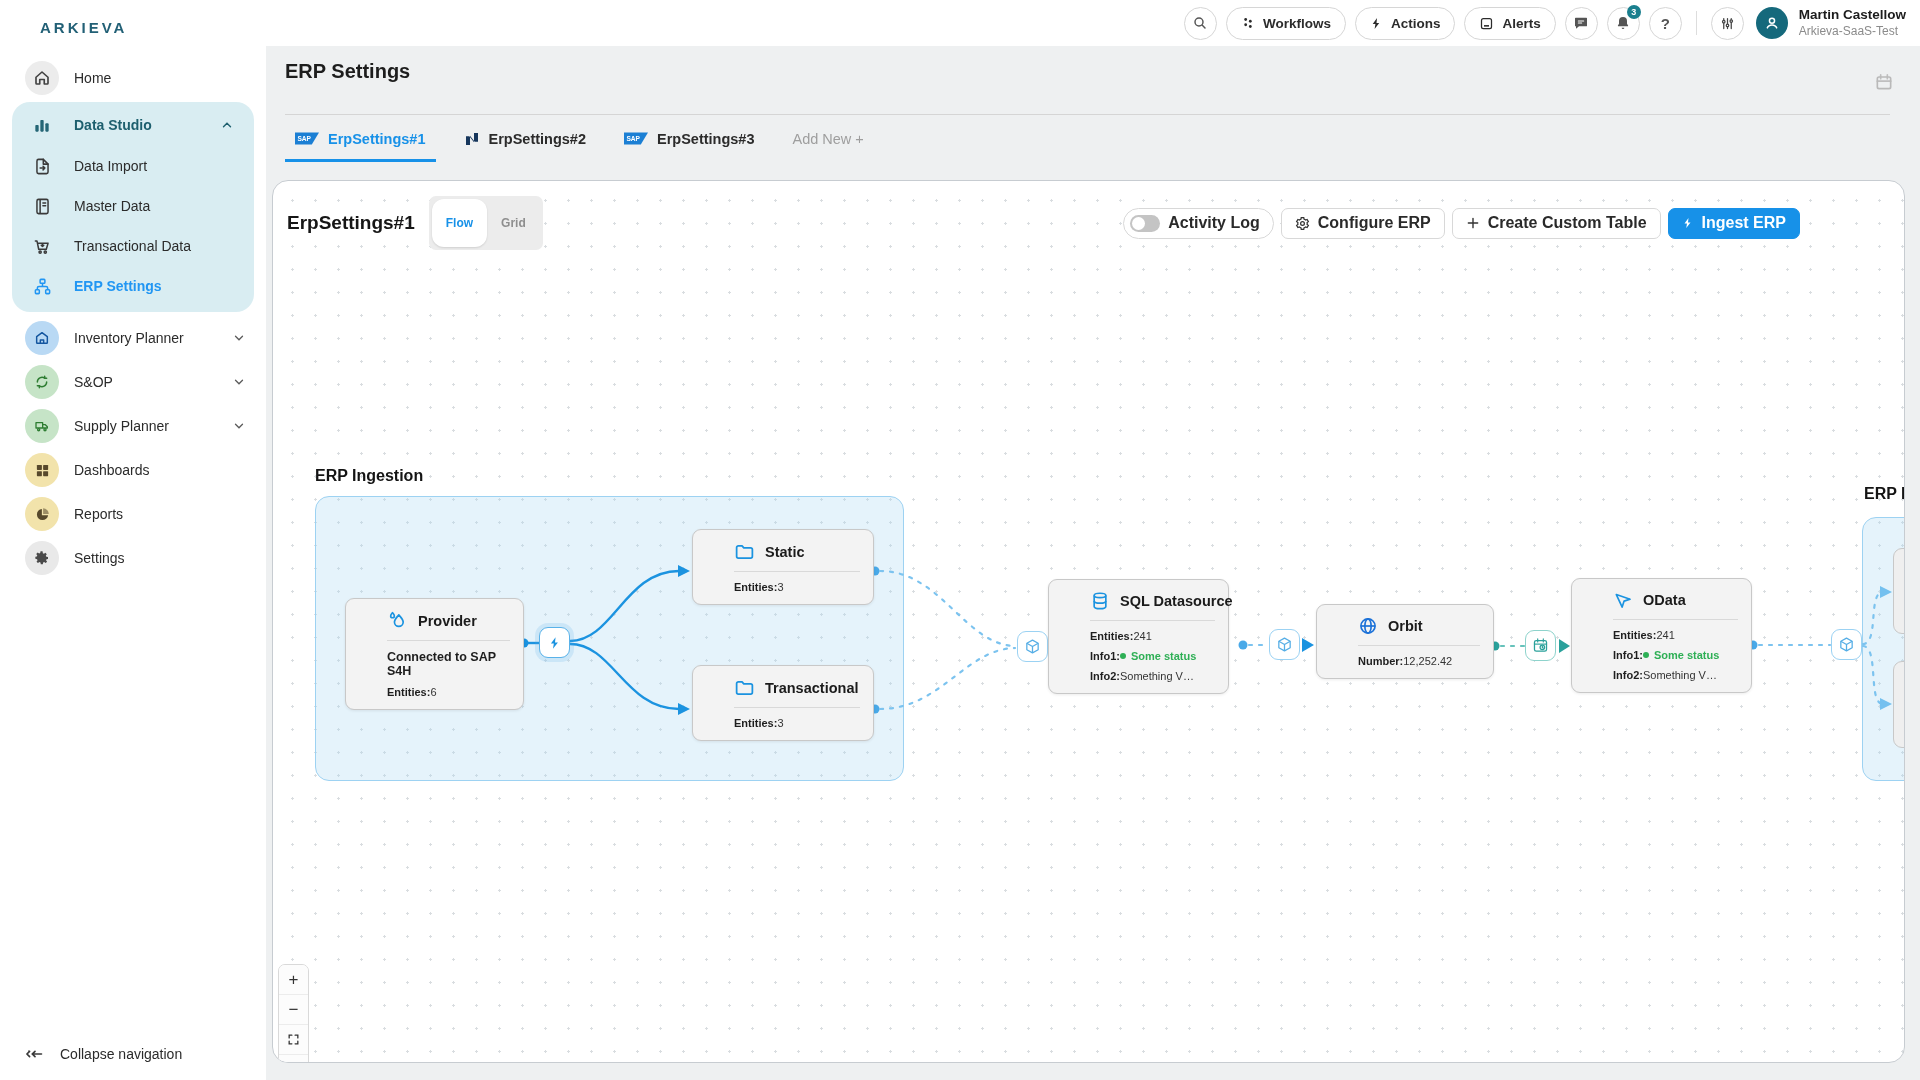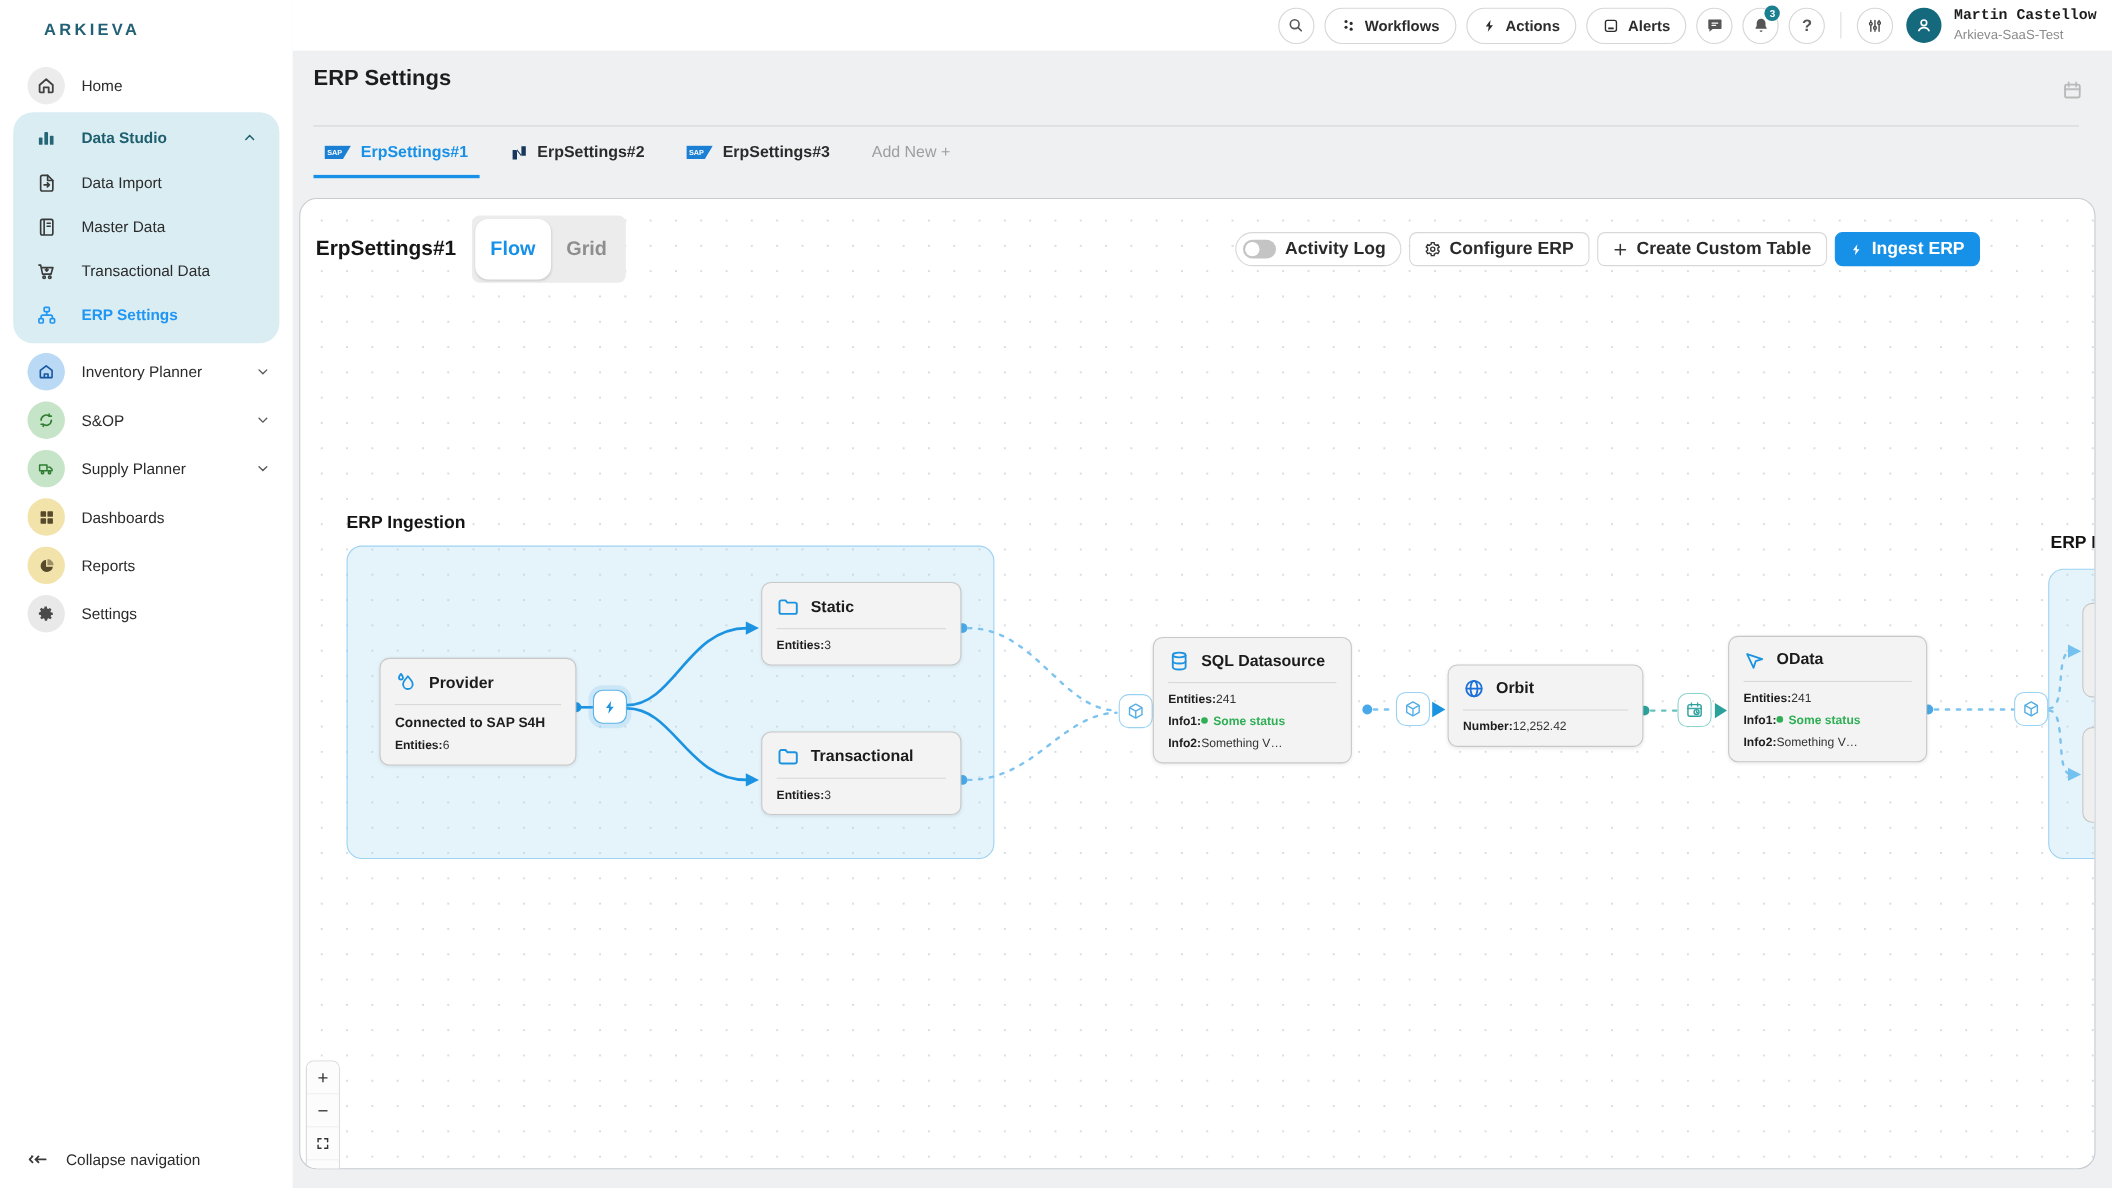--- a/index.html
+++ b/index.html
@@ -25,57 +25,57 @@
   .collapse-row .slabel { margin-left:16px; font-size:14px; color:#2b2b2b; }
 
   
   .topbar { position:absolute; left:266px; right:0; top:0; height:46px; background:#fff; display:flex; align-items:center; justify-content:flex-end; padding-right:14px; gap:9px; z-index:5; }
   .pill { height:33px; border:1px solid #d6d6d6; border-radius:17px; background:#fff; display:inline-flex; align-items:center; gap:8px; padding:0 14px; font-size:13.5px; font-weight:600; color:#2c2c2c; cursor:pointer; }
   .icbtn { width:33px; height:33px; border:1px solid #d6d6d6; border-radius:50%; background:#fff; display:inline-flex; align-items:center; justify-content:center; cursor:pointer; position:relative; }
   .vdiv { width:1px; height:24px; background:#ddd; margin:0 5px; }
   .badge { position:absolute; top:-3px; right:-2px; min-width:14px; height:14px; border-radius:8px; background:#1a7f8e; color:#fff; font-size:9px; font-weight:700; display:flex; align-items:center; justify-content:center; padding:0 3px; }
   .avatar { width:32px; height:32px; border-radius:50%; background:#15697c; display:flex; align-items:center; justify-content:center; margin-left:3px; cursor:pointer; }
   .userblock { line-height:1.25; margin-left:2px; }
-  .uname { font-size:13.5px; font-weight:700; color:#1c1c1c;font-family:Liberation Mono, monospace; }
+  .uname { font-size:13.5px; font-weight:700; color:#1c1c1c; }
   .uorg { font-size:12px; color:#8b8b8b; }
 
   
   .main { position:absolute; left:266px; top:46px; right:0; bottom:0; }
   .page-title { position:absolute; left:19px; top:14px; font-size:20px; font-weight:700; color:#1d1d1d; }
   .cal-ico { position:absolute; right:26px; top:26px; }
   .hdr-div { position:absolute; left:19px; right:30px; top:68px; height:1px; background:#d5d5d5; }
   .tabs { position:absolute; left:19px; top:72px; height:44px; display:flex; align-items:stretch; }
   .tab { display:flex; align-items:center; gap:9px; padding:0 10px; margin-right:18px; font-size:14.5px; font-weight:600; color:#2b2b2b; cursor:pointer; border-bottom:3px solid transparent; }
   .tab.active { color:#1791e8; border-bottom-color:#1791e8; }
   .tab.addnew { color:#9e9e9e; font-weight:500; }
 
   
   .canvas { position:absolute; left:6px; top:134px; width:1633px; height:883px; background:#fff; border:1px solid #c7ccd1; border-radius:16px; overflow:hidden;
             background-image:radial-gradient(circle, #d9dde0 1.3px, transparent 1.4px); background-size:23px 23px; background-position:8px 8px; }
   .board-bar { position:absolute; left:14px; right:104px; top:15px; display:flex; align-items:center; z-index:20; }
   .board-title { font-size:19px; font-weight:800; color:#161616; }
   .seg { margin-left:14px; background:#ececec; border-radius:7px; padding:3px; display:inline-flex; }
-  .seg .sbtn { font-size:18px; padding:17px 14px; border-radius:12px; color:#8e8e8e; font-weight:600; cursor:pointer; }
+  .seg .sbtn { font-size:12px; padding:17px 14px; border-radius:12px; color:#8e8e8e; font-weight:600; cursor:pointer; }
   .seg .sbtn.on { background:#fff; color:#1791e8; font-weight:700; box-shadow:0 1px 2px rgba(0,0,0,.12); }
   .spacer { flex:1; }
   .btn { height:31px; border:1px solid #d8d8d8; border-radius:7px; background:#fff; display:inline-flex; align-items:center; gap:8px; padding:0 13px; font-size:16px; font-weight:600; color:#2a2a2a; margin-left:7px; cursor:pointer; white-space:nowrap; }
   .btn.pillr { border-radius:16px; padding-left:6px; }
   .btn.primary { background:#1791e8; border-color:#1791e8; color:#fff; font-weight:700; }
   .track { width:30px; height:17px; border-radius:9px; background:#c4c4c4; position:relative; flex:none; }
   .knob { position:absolute; left:2px; top:2px; width:13px; height:13px; border-radius:50%; background:#fff; }
 
   .group { position:absolute; background:rgba(168,214,242,.30); border:1px solid #9dd2f2; border-radius:14px; z-index:1; }
   .glabel { position:absolute; font-size:16px; font-weight:700; color:#141414; z-index:2; white-space:nowrap; }
   .edges { position:absolute; left:0; top:0; z-index:3; }
   .conn { position:absolute; width:31px; height:31px; background:#fff; border:1.6px solid #59b2e9; border-radius:9px; display:flex; align-items:center; justify-content:center; z-index:4; }
   .conn.glow { box-shadow:0 0 0 4px rgba(86,174,233,.18); }
   .conn.lite { border-color:#9bd2f3; }
   .conn.teal { border-color:#8ed3cc; }
 
-  .node { position:absolute; background:#f3f3f3; border:1px solid #c8c8c8; border-radius:9px; box-shadow:0 1px 3px rgba(0,0,0,.08); z-index:5; }
+  .node { position:absolute; background:#f3f3f3; border:1px solid #c8c8c8; border-radius:9px; box-shadow:0 1px 3px rgba(0,0,0,.08); z-index:5;padding-left:28px; }
   .nhead { display:flex; align-items:center; gap:10px; padding:11px 13px 9px 13px; }
   .ntitle { font-size:14.5px; font-weight:700; color:#1b1b1b; white-space:nowrap; }
   .ndiv { height:1px; background:#d9d9d9; margin:0 13px; }
   .nbody { padding:9px 13px 11px 13px; display:flex; flex-direction:column; gap:8px; }
   .nrow { display:flex; justify-content:flex-start; align-items:baseline; font-size:11px; }
   .nrow .lbl { font-weight:700; color:#1e1e1e; }
   .nrow .val { color:#333; }
   .nrow .val.green { color:#2eaf55; font-weight:600; }
   .dot6 { display:inline-block; width:6px; height:6px; border-radius:50%; background:#2eaf55; margin-right:5px; vertical-align:1px; }
   .subtl { font-size:12.5px; font-weight:700; color:#1e1e1e; }

